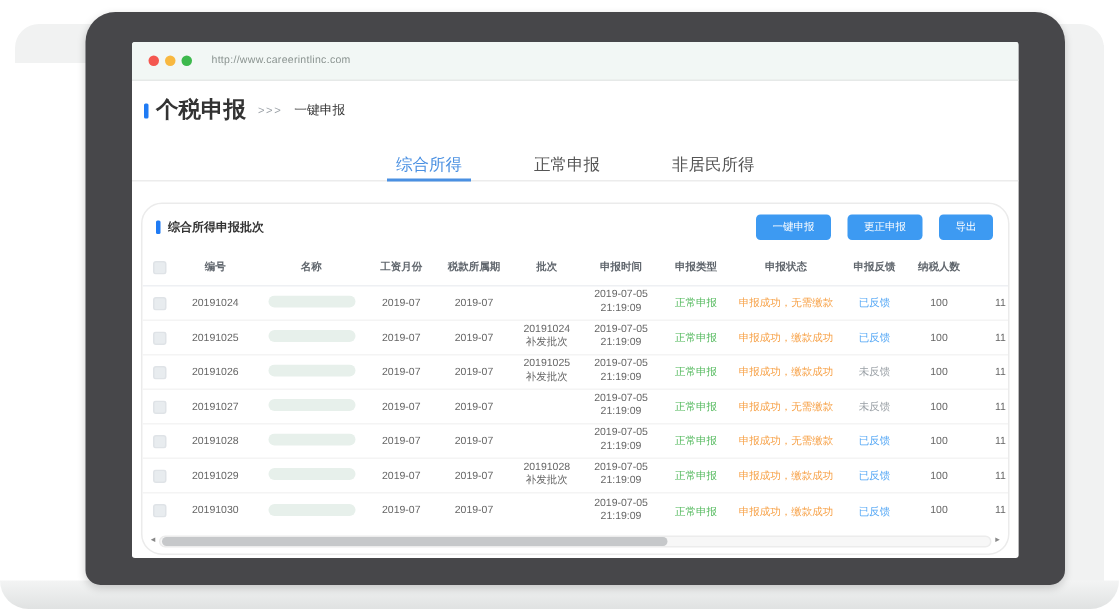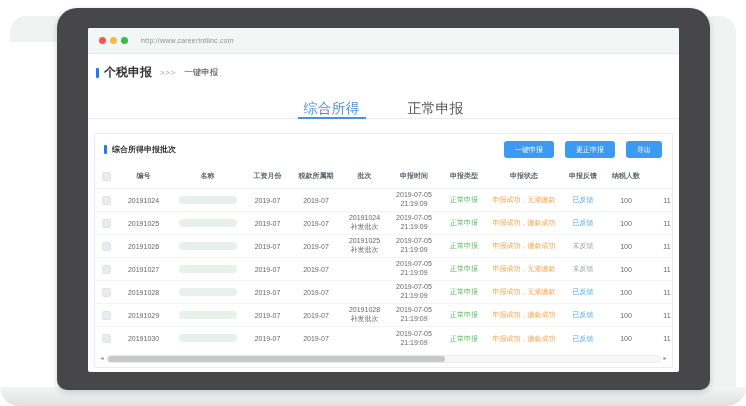--- a/index.html
+++ b/index.html
@@ -28,30 +28,30 @@
              display:flex; align-items:center; padding:0 11px; }
   .dot { width:7px; height:7px; border-radius:50%; margin-right:4px; }
   .dot.r { background:#f45750; } .dot.y { background:#f8b840; } .dot.g { background:#3db94d; }
   .url { font-size:7px; color:#8a9390; margin-left:9px; letter-spacing:.2px; }
 
   
   .page { position:relative; height:317px; background:#fff; }
   .crumbs { display:flex; align-items:center; padding:10px 8px 0 8px; }
   .bluebar { display:inline-block; width:3px; height:10px; background:#1f7bf4;
              margin-right:5px; border-radius:1px; }
-  .crumb-title { font-size:12px; font-weight:bold; color:#333; }
+  .crumb-title { font-size:15px; font-weight:bold; color:#333; }
   .crumb-sep { font-size:7.5px; color:#9aa0a6; margin:0 8px; letter-spacing:1px; }
   .crumb-cur { font-size:8.5px; color:#333; }
 
   .tabs { margin-top:12px; display:flex; justify-content:center; gap:36px;
           border-bottom:1px solid #ececec; height:26px; }
-  .tab { font-size:14px; color:#555; padding:7px 6px 0 6px; height:26px; cursor:pointer; }
+  .tab { font-size:11px; color:#555; padding:7px 6px 0 6px; height:26px; cursor:pointer; }
   .tab.active { color:#4a90e2; border-bottom:2px solid #4a90e2; }
 
-  .card { margin:14px 6px 0 6px; border:1px solid #ebebeb; border-radius:2px;
+  .card { margin:14px 6px 0 6px; border:1px solid #ebebeb; border-radius:14px;
           background:#fff; }
   .card-head { display:flex; align-items:center; justify-content:space-between;
                padding:7px 10px 6px 9px; }
   .card-title { font-size:8px; font-weight:bold; color:#333; display:flex; align-items:center; }
   .card-title .bluebar { height:9px; }
   .btns { display:flex; }
   .btn { background:#3d9af2; color:#fff; font-size:7px; line-height:1;
          padding:5px 11px; border:none; border-radius:3px; margin-left:11px; cursor:pointer; }
 
   
@@ -108,20 +108,21 @@
       <div class="crumbs">
         <span class="bluebar"></span>
         <span class="crumb-title">个税申报</span>
         <span class="crumb-sep">&gt;&gt;&gt;</span>
         <span class="crumb-cur">一键申报</span>
       </div>
 
       <div class="tabs">
         <div class="tab active">综合所得</div>
         <div class="tab">正常申报</div>
+        <div class="tab">非居民所得</div>
       </div>
 
       <div class="card">
         <div class="card-head">
           <div class="card-title">
             <span class="bluebar"></span>
             <span>综合所得申报批次</span>
           </div>
           <div class="btns">
             <button class="btn">一键申报</button>

